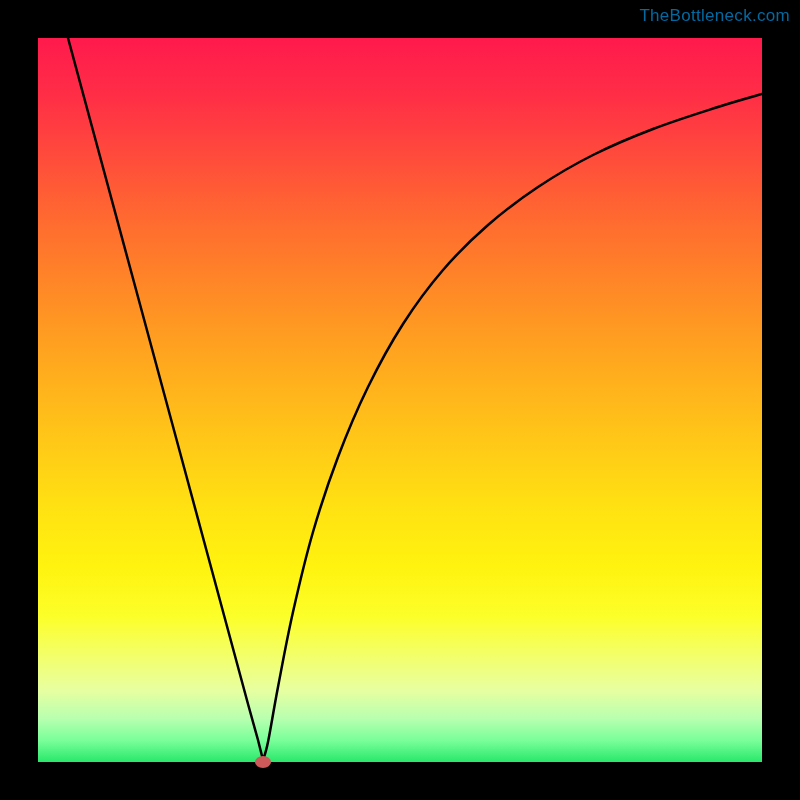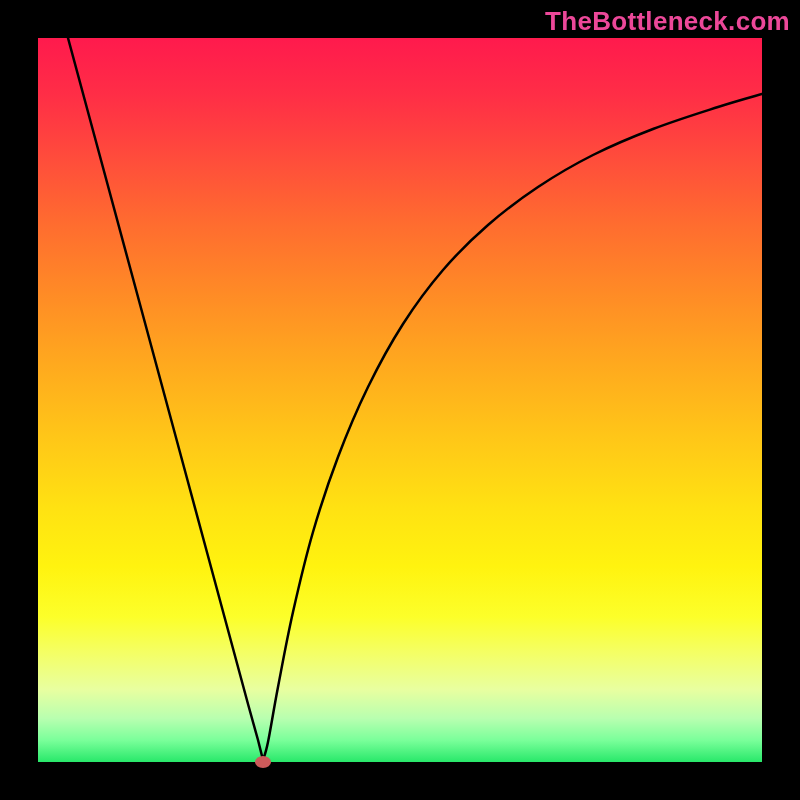--- a/index.html
+++ b/index.html
@@ -39,23 +39,23 @@
       #e8ffa0 90%,
       #b8ffb0 94%,
       #7aff9a 97%,
       #28e86a 100%
     );
   }
   .watermark {
     position: absolute;
     top: 6px;
     right: 10px;
-    color: #ec4899;
-    font-size: 26px;
-    font-weight: 700;
+    color: #0369a1;
+    font-size: 17px;
+    font-weight: 400;
     letter-spacing: 0.3px;
     user-select: none;
   }
   .dot {
     position: absolute;
     width: 16px;
     height: 12px;
     background: #cc5a5a;
     border-radius: 50%;
     transform: translate(-50%, -50%);

